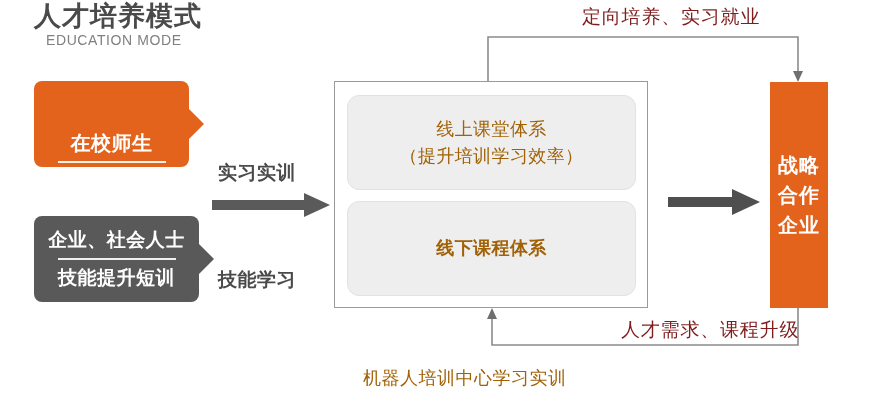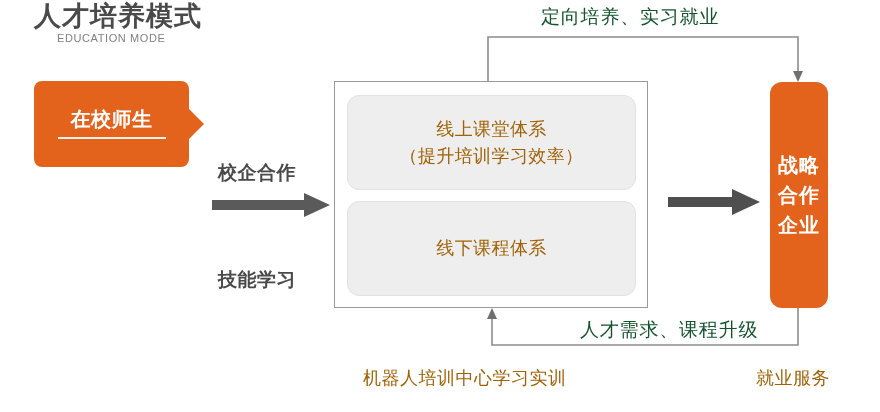--- a/index.html
+++ b/index.html
@@ -25,23 +25,23 @@
     top: 0px;
     font-size: 27px;
     font-weight: bold;
     color: #4a4a4a;
     letter-spacing: 1px;
     line-height: 32px;
     white-space: nowrap;
   }
   .title-sub {
     position: absolute;
-    left: 57px;
+    left: 46px;
     top: 32px;
-    font-size: 11px;
+    font-size: 14px;
     color: #808080;
     letter-spacing: 0.6px;
     white-space: nowrap;
   }
 
   
   .callout {
     position: absolute;
     border-radius: 8px;
     box-sizing: border-box;
@@ -75,20 +75,21 @@
     border-top: 16px solid transparent;
     border-bottom: 16px solid transparent;
   }
 
   #callout-students {
     left: 34px;
     top: 81px;
     width: 155px;
     height: 86px;
     background: #E4631C;
+    justify-content: flex-end;
   }
   #callout-students .c-tab { border-left: 16px solid #E4631C; }
 
   #callout-workers {
     left: 34px;
     top: 216px;
     width: 165px;
     height: 86px;
     background: #595959;
   }
@@ -135,21 +136,21 @@
     background: #eeeeee;
     border: 1px solid #e2e2e2;
     border-radius: 12px;
     box-sizing: border-box;
     display: flex;
     flex-direction: column;
     align-items: center;
     justify-content: center;
   }
   #card-online  { top: 13px; }
-  #card-offline { top: 119px; }
+  #card-offline { top: 119px; font-weight: bold; }
   .inner-card .card-line {
     font-size: 18px;
     color: #a16207;
     line-height: 27px;
     white-space: nowrap;
     letter-spacing: 0.4px;
   }
 
   
   #arrow-out {
@@ -161,21 +162,21 @@
   }
 
   
   #partner-box {
     position: absolute;
     left: 770px;
     top: 82px;
     width: 58px;
     height: 226px;
     background: #E4631C;
-    border-radius: 12px;
+    border-radius: 0;
     display: flex;
     flex-direction: column;
     align-items: center;
     justify-content: center;
   }
   #partner-box .p-line {
     font-size: 20px;
     font-weight: bold;
     color: #ffffff;
     line-height: 30px;
@@ -189,23 +190,24 @@
     left: 0;
     top: 0;
     width: 880px;
     height: 412px;
     pointer-events: none;
   }
 
   .loop-label {
     position: absolute;
     font-size: 19px;
-    color: #14532d;
+    color: #7f1d1d;
     white-space: nowrap;
     letter-spacing: 0.8px;
+    margin-left: 41px;
   }
   #loop-label-top    { left: 541px; top: 4px; }
   #loop-label-bottom { left: 580px; top: 317px; }
 
   
   .caption {
     position: absolute;
     font-size: 18px;
     color: #a16207;
     white-space: nowrap;
@@ -221,22 +223,28 @@
 
   <div class="title-main">人才培养模式</div>
   <div class="title-sub">EDUCATION MODE</div>
 
   <div class="callout" id="callout-students">
     <div class="c-line">在校师生</div>
     <div class="c-rule"></div>
     <div class="c-tab"></div>
   </div>
 
-
-  <div class="mid-label" id="mid-label-top">校企合作</div>
+  <div class="callout" id="callout-workers">
+    <div class="c-line">企业、社会人士</div>
+    <div class="c-rule"></div>
+    <div class="c-line">技能提升短训</div>
+    <div class="c-tab"></div>
+  </div>
+
+  <div class="mid-label" id="mid-label-top">实习实训</div>
   <div class="mid-label" id="mid-label-bottom">技能学习</div>
 
   <svg id="arrow-in" viewBox="0 0 118 24">
     <polygon points="0,7 92,7 92,0 118,12 92,24 92,17 0,17" fill="#5a5a5a"></polygon>
   </svg>
 
   <div id="center-box">
     <div class="inner-card" id="card-online">
       <div class="card-line">线上课堂体系</div>
       <div class="card-line">（提升培训学习效率）</div>
@@ -262,15 +270,14 @@
     <polygon points="798,82 793,71 803,71" fill="#6f6f6f"></polygon>
 
     <path d="M798,308 L798,345 L492,345 L492,316" fill="none" stroke="#8c8c8c" stroke-width="1.6"></path>
     <polygon points="492,308 487,319 497,319" fill="#6f6f6f"></polygon>
   </svg>
 
   <div class="loop-label" id="loop-label-top">定向培养、实习就业</div>
   <div class="loop-label" id="loop-label-bottom">人才需求、课程升级</div>
 
   <div class="caption" id="caption-center">机器人培训中心学习实训</div>
-  <div class="caption" id="caption-right">就业服务</div>
 
 </div>
 
 </body></html>

